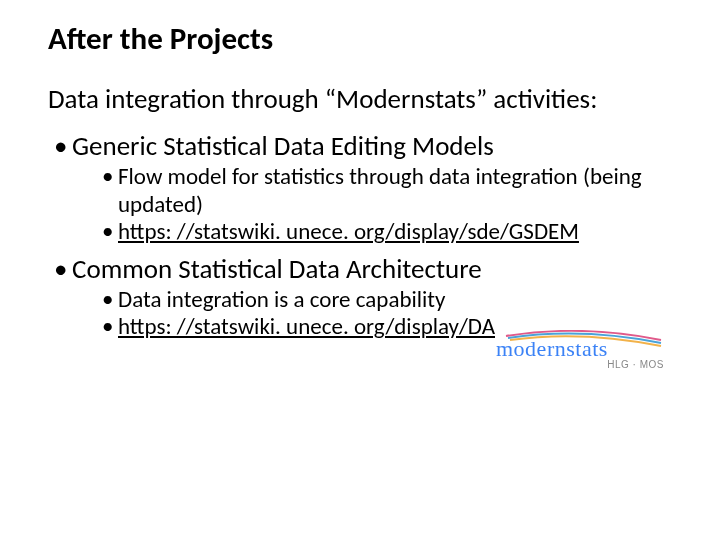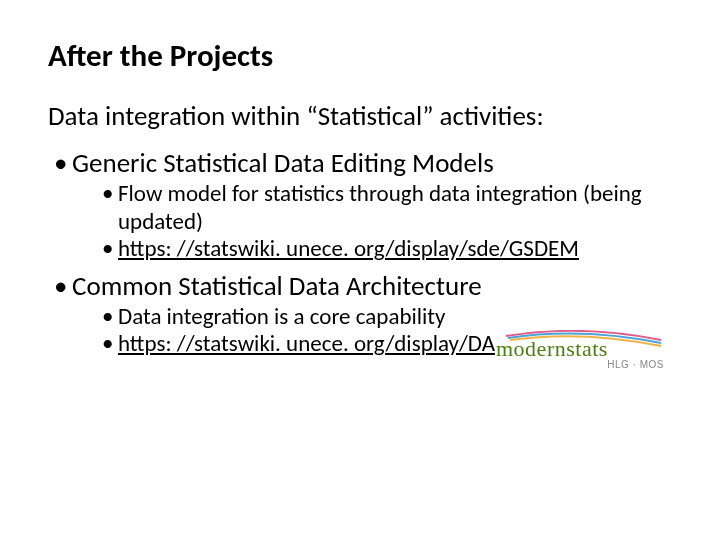--- a/index.html
+++ b/index.html
@@ -8,21 +8,21 @@
     width: 720px;
     height: 540px;
     background: #fff;
     font-family: Calibri, "Segoe UI", Arial, sans-serif;
     color: #000;
   }
   .slide {
     box-sizing: border-box;
     width: 720px;
     height: 400px;
-    padding: 38px 48px 20px 48px;
+    padding: 21px 48px 20px 48px;
     position: relative;
   }
   .title {
     font-size: 31px;
     font-weight: 700;
     margin: 0 0 28px 0;
     line-height: 1.1;
   }
   .subtitle {
     font-size: 27px;
@@ -79,21 +79,21 @@
   }
   .logo-text {
     font-family: Georgia, serif;
     font-size: 22px;
     letter-spacing: 0.5px;
     color: #333;
     position: absolute;
     left: 0;
     top: 6px;
   }
-  .logo-text .m1 { color: #4d7c0f; font-weight: 400; }
+  .logo-text .m1 { color: #3b82f6; font-weight: 400; }
   .logo-swoosh {
     position: absolute;
     left: 0;
     top: 0;
     width: 170px;
     height: 34px;
     pointer-events: none;
   }
   .logo-sub {
     position: absolute;
@@ -105,21 +105,21 @@
     font-family: Arial, sans-serif;
   }
 </style>
 </head>
 <body>
 
 <div class="slide">
 
   <h1 class="title">After the Projects</h1>
 
-  <p class="subtitle">Data integration within “Statistical” activities:</p>
+  <p class="subtitle">Data integration through “Modernstats” activities:</p>
 
   <ul class="level1">
     <li>
       <span>Generic Statistical Data Editing Models</span>
       <ul class="level2">
         <li>
           <span>Flow model for statistics through data integration (being updated)</span>
         </li>
         <li>
           <span class="link">https: //statswiki. unece. org/display/sde/GSDEM</span>

